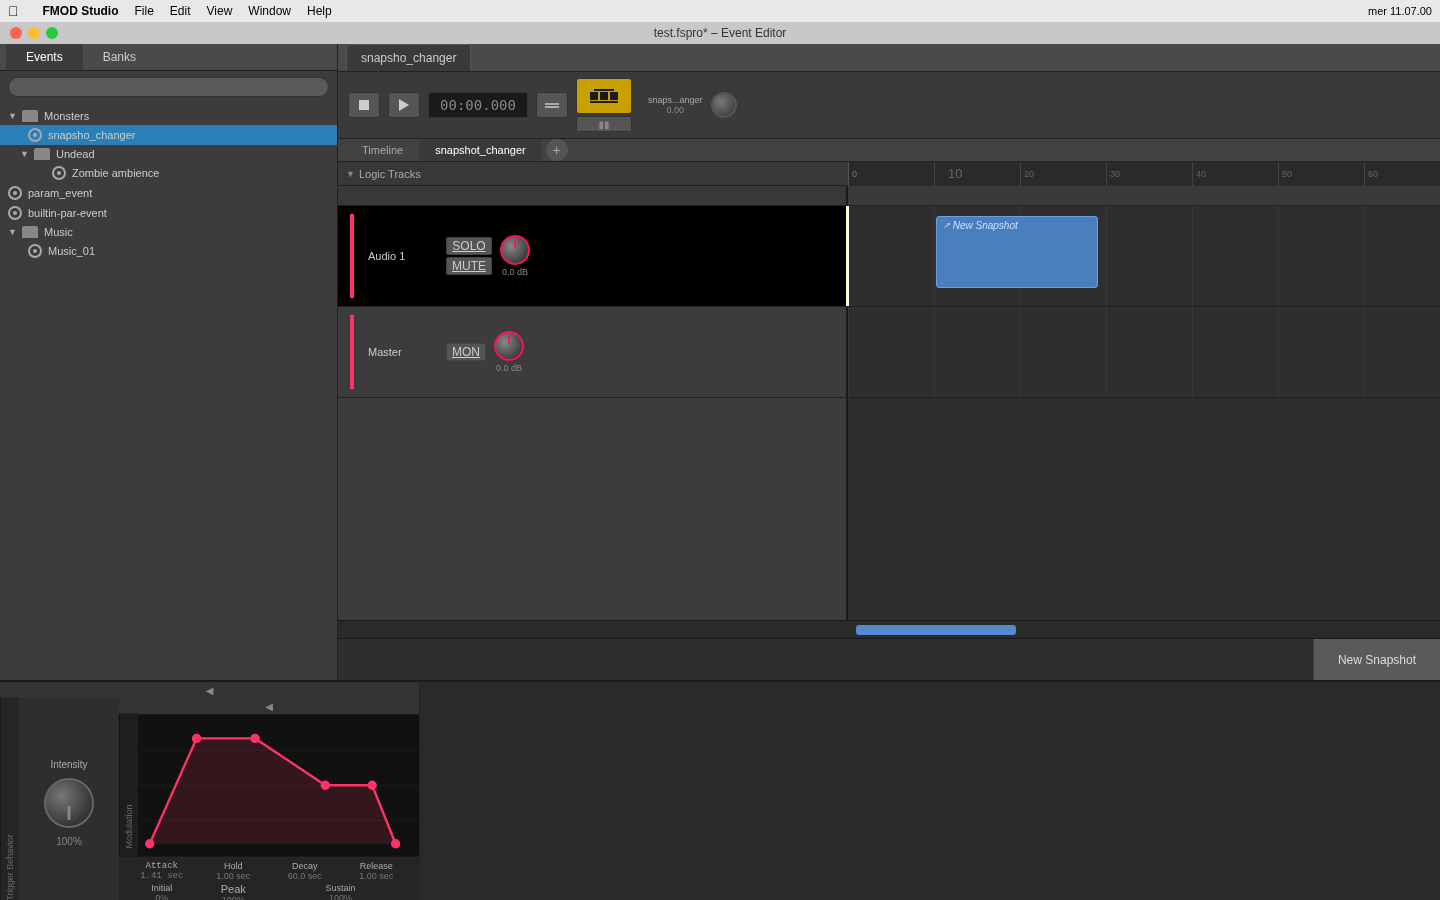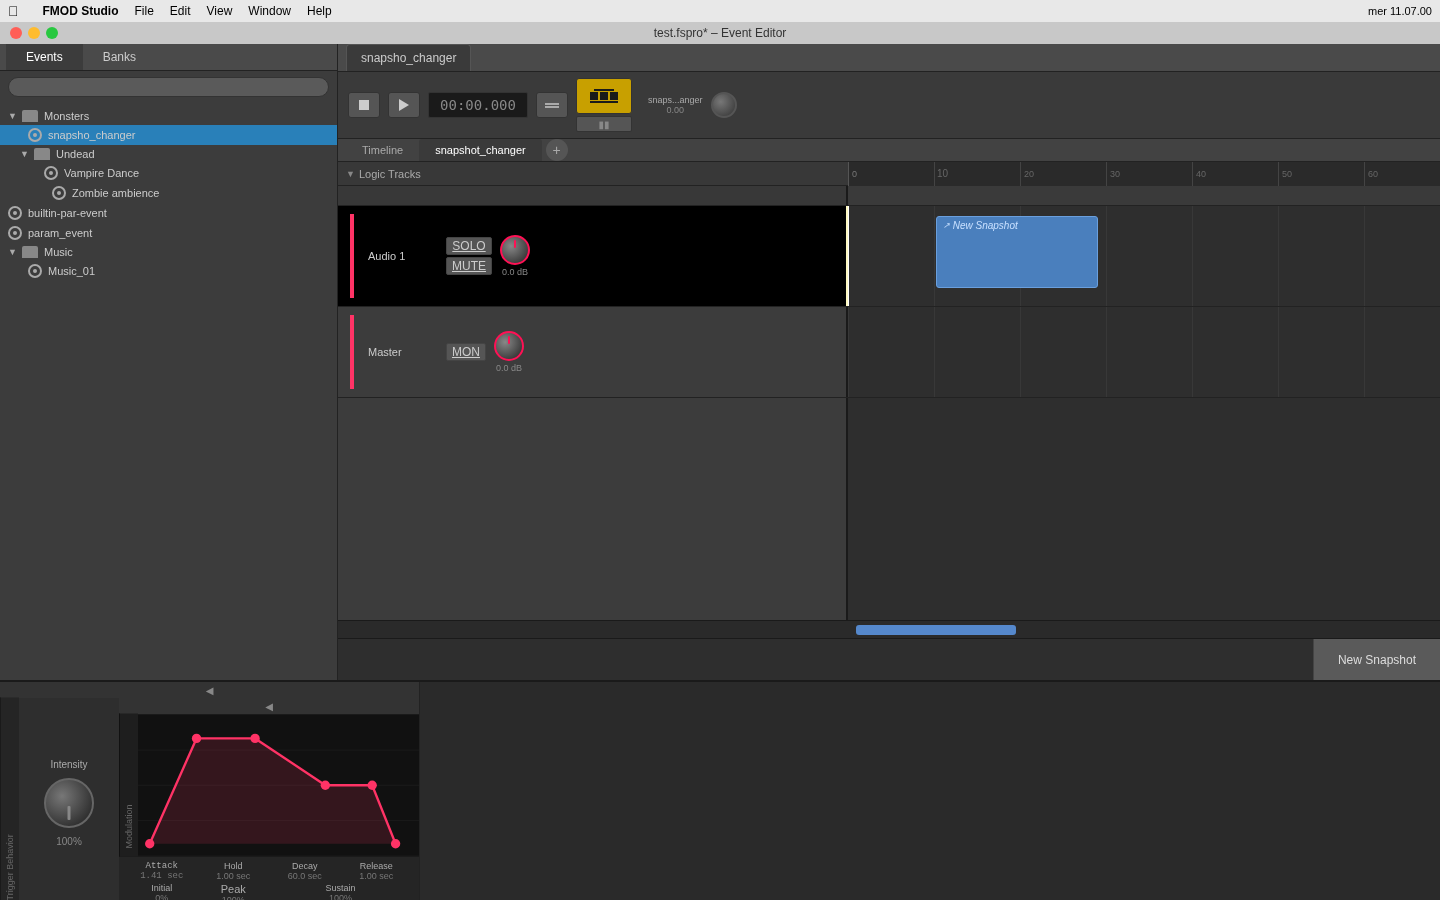--- a/index.html
+++ b/index.html
@@ -151,38 +151,34 @@
           <div class="tree-event-icon"></div>
           <span class="tree-label">snapsho_changer</span>
         </div>
 
         <div class="tree-item" style="padding-left: 20px;">
           <span class="tree-arrow">▼</span>
           <div style="width:16px;height:12px;background:#888;border-radius:2px 2px 0 0;margin-right:6px;flex-shrink:0;"></div>
           <span class="tree-label">Undead</span>
         </div>
 
-        <div class="tree-item" style="padding-left: 44px;">
-          <div class="tree-event-icon"></div>
-          <span class="tree-label">Vampire Dance</span>
-        </div>
 
         <div class="tree-item" style="padding-left: 52px;">
           <div class="tree-event-icon"></div>
           <span class="tree-label">Zombie ambience</span>
         </div>
 
         <div class="tree-item" style="padding-left: 8px;">
           <div class="tree-event-icon"></div>
-          <span class="tree-label">builtin-par-event</span>
+          <span class="tree-label">param_event</span>
         </div>
 
         <div class="tree-item" style="padding-left: 8px;">
           <div class="tree-event-icon"></div>
-          <span class="tree-label">param_event</span>
+          <span class="tree-label">builtin-par-event</span>
         </div>
 
         <div class="tree-item" style="padding-left: 8px;">
           <span class="tree-arrow">▼</span>
           <div style="width:16px;height:12px;background:#888;border-radius:2px 2px 0 0;margin-right:6px;flex-shrink:0;"></div>
           <span class="tree-label">Music</span>
         </div>
 
         <div class="tree-item" style="padding-left: 28px;">
           <div class="tree-event-icon"></div>
@@ -244,21 +240,21 @@
 
           <div style="display:flex;background:#383838;border-bottom:1px solid #222;height:24px;align-items:center;">
             <div style="width:510px;flex-shrink:0;padding:0 8px;display:flex;align-items:center;">
               <span style="font-size:9px;color:#888;margin-right:4px;">▼</span>
               <span style="font-size:11px;color:#aaa;">Logic Tracks</span>
             </div>
 
             <div style="flex:1;display:flex;background:#2a2a2a;height:24px;overflow:hidden;position:relative;">
               <div style="position:absolute;top:0;left:0;right:0;bottom:0;display:flex;">
                 <div style="min-width:86px;border-left:1px solid #555;padding-left:3px;font-size:9px;color:#777;line-height:24px;">0</div>
-                <div style="min-width:86px;border-left:1px solid #444;padding-left:2px;font-size:10px;color:#666;line-height:24px;">10</div>
+                <div style="min-width:86px;border-left:1px solid #444;padding-left:13px;font-size:13px;color:#666;line-height:24px;">10</div>
                 <div style="min-width:86px;border-left:1px solid #444;padding-left:3px;font-size:9px;color:#666;line-height:24px;">20</div>
                 <div style="min-width:86px;border-left:1px solid #444;padding-left:3px;font-size:9px;color:#666;line-height:24px;">30</div>
                 <div style="min-width:86px;border-left:1px solid #444;padding-left:3px;font-size:9px;color:#666;line-height:24px;">40</div>
                 <div style="min-width:86px;border-left:1px solid #444;padding-left:3px;font-size:9px;color:#666;line-height:24px;">50</div>
                 <div style="min-width:86px;border-left:1px solid #444;padding-left:3px;font-size:9px;color:#666;line-height:24px;">60</div>
 
               </div>
             </div>
           </div>
 

